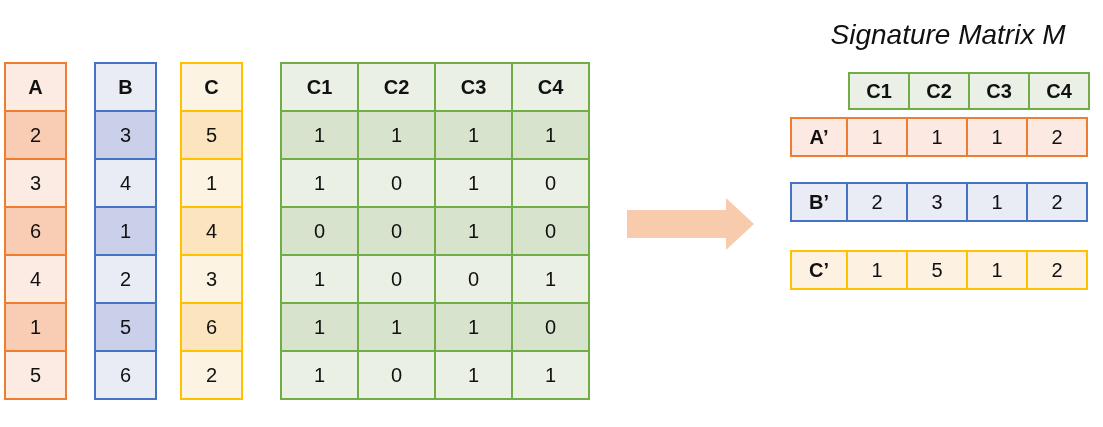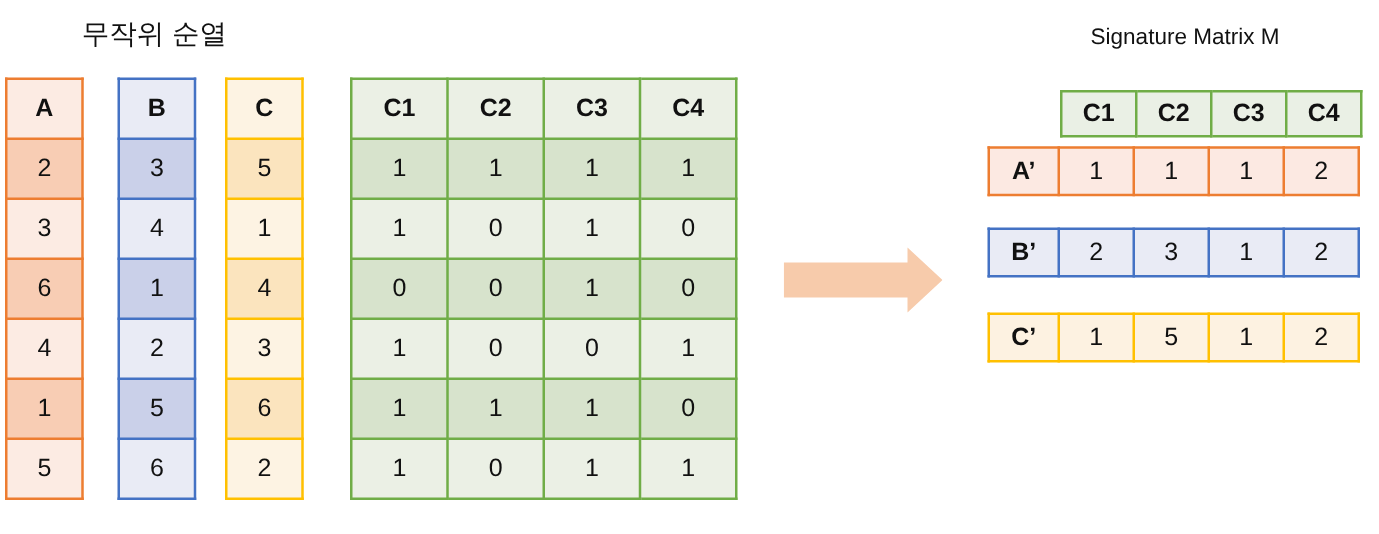--- a/index.html
+++ b/index.html
@@ -3,21 +3,21 @@
 <meta charset="utf-8">
 <style>
   html,body{margin:0;padding:0;background:#fff;}
   .canvas{
     position:relative;width:1103px;height:427px;background:#ffffff;overflow:hidden;
     font-family:"Liberation Sans","DejaVu Sans",sans-serif;color:#111;
   }
   .title{position:absolute;text-align:center;color:#111;}
   .title-perm{left:0;top:12px;width:247px;font-size:22px;}
   .title-input{left:270px;top:3px;width:338px;font-size:20px;line-height:25px;}
-  .title-sig{left:798px;top:19px;width:300px;font-size:18px;}
+  .title-sig{left:798px;top:19px;width:300px;font-size:28px;font-style:italic;}
 
   table{border-collapse:collapse;position:absolute;table-layout:fixed;}
   td,th{text-align:center;vertical-align:middle;font-size:20px;font-weight:normal;padding:0;}
   .hdr{font-weight:bold;}
 
   
   .perm td{width:59px;height:46px;}
   .tbl-a{left:4px;top:62px;}
   .tbl-b{left:94px;top:62px;}
   .tbl-c{left:180px;top:62px;}
@@ -46,21 +46,20 @@
   .tbl-sig-c{left:790px;top:250px;}
   .tbl-sig-c td{border:2px solid #FFC000;background:#FDF2E1;}
 
   .arrow{position:absolute;left:627px;top:196px;}
 </style>
 </head>
 <body>
 
 <div class="canvas">
 
-  <div class="title title-perm">무작위 순열</div>
 
   <div class="title title-input">
   </div>
 
   <div class="title title-sig">Signature Matrix M</div>
 
   <table class="perm tbl-a">
     <tbody>
         <tr>
           <td class="hdr">A</td>

